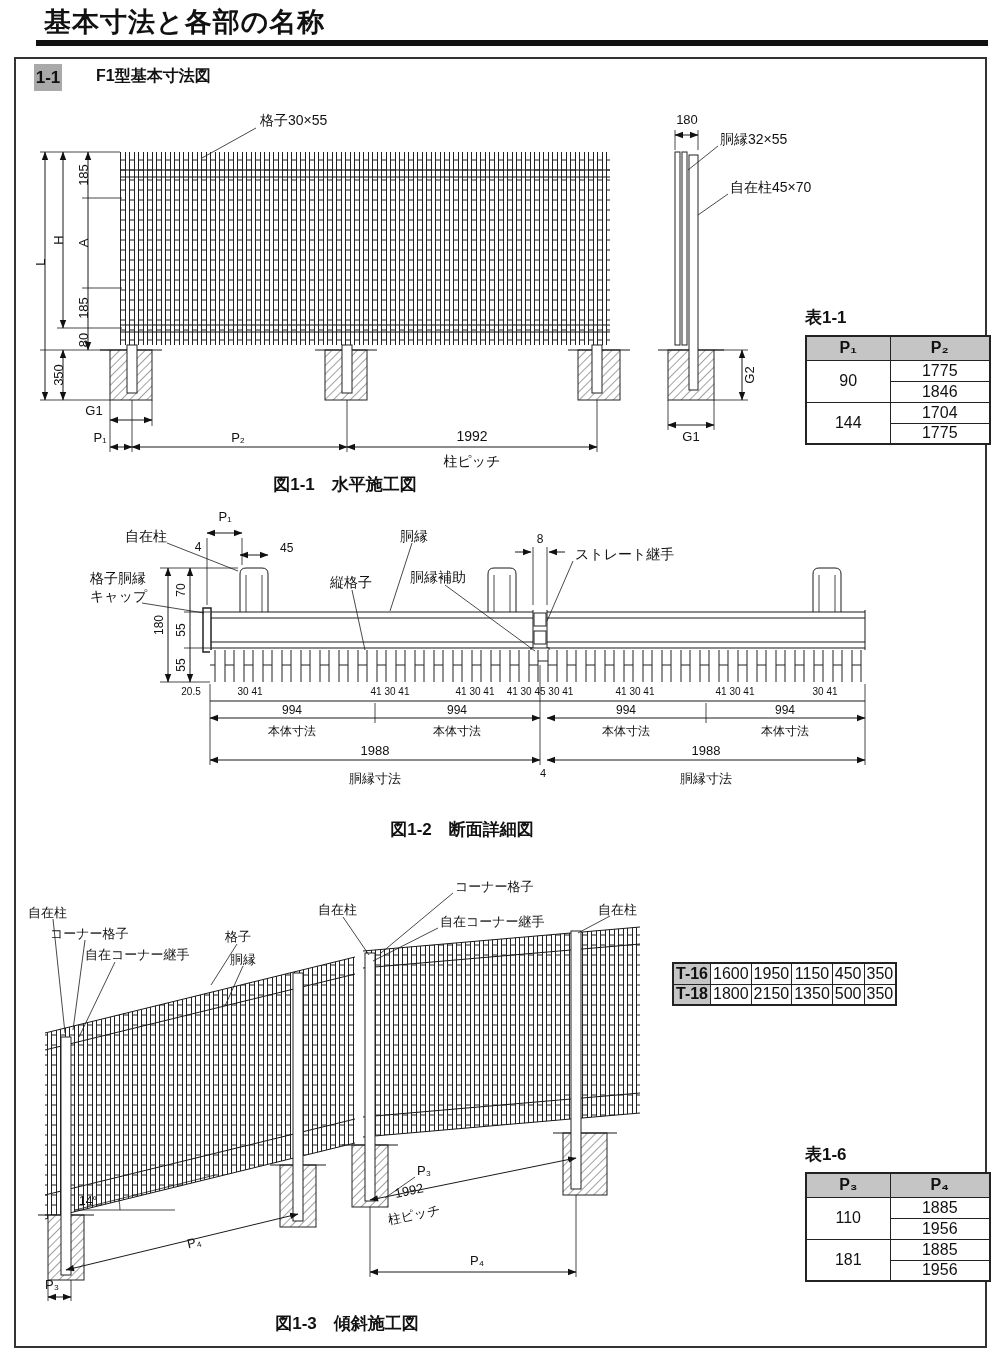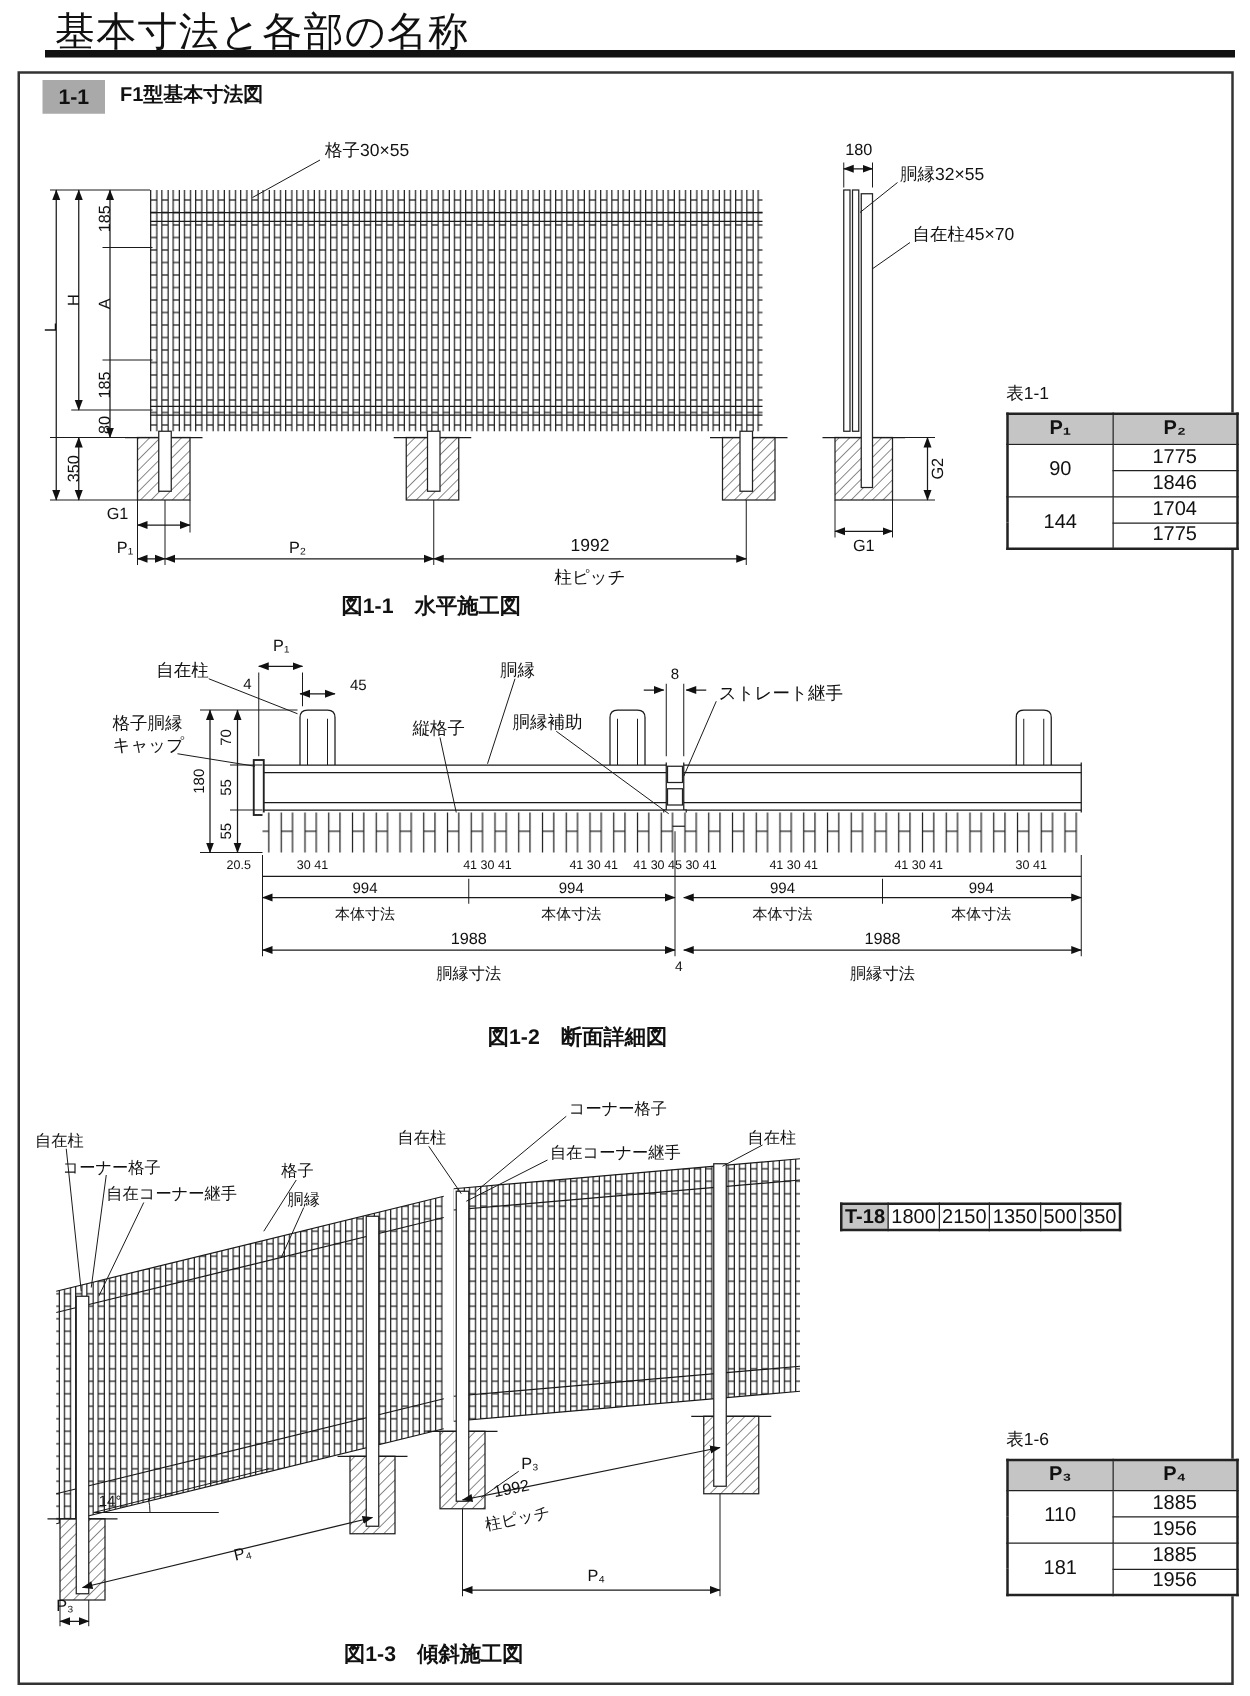--- a/index.html
+++ b/index.html
@@ -1,27 +1,27 @@
 <!DOCTYPE html>
 <html><head>
 <meta charset="utf-8">
 <style>
   *{margin:0;padding:0;box-sizing:border-box}
   html,body{background:#fff}
   body{width:1000px;height:1357px;position:relative;font-family:"Liberation Sans","DejaVu Sans",sans-serif;color:#111}
   .abs{position:absolute}
-  .page-title{left:44px;top:4px;font-size:32px;font-weight:normal;letter-spacing:1px}
+  .page-title{left:44px;top:4px;font-size:27px;font-weight:bold;letter-spacing:1px}
   .title-rule{left:36px;top:40px;width:952px;height:6px;background:#111}
   .content-frame{left:14px;top:57px;width:973px;height:1291px;border:2px solid #333}
-  .badge{left:34px;top:64px;width:50px;height:27px;background:#a9a9a9;color:#111;font-weight:bold;font-size:17px;display:flex;align-items:center;justify-content:center}
+  .badge{left:34px;top:64px;width:28px;height:27px;background:#a9a9a9;color:#111;font-weight:bold;font-size:17px;display:flex;align-items:center;justify-content:center}
   .section-title{left:96px;top:66px;font-size:16px;font-weight:bold}
   svg text{font-family:"Liberation Sans","DejaVu Sans",sans-serif;fill:#111}
   .t10{font-size:10px}.t11{font-size:11px}.t12{font-size:12px}.t13{font-size:13px}.t14{font-size:14px}
   .cap{font-size:17px;font-weight:bold}
-  .tbl-title{font-size:14px;font-weight:normal;margin-bottom:6px}
+  .tbl-title{font-size:17px;font-weight:bold;margin-bottom:6px}
   table.dtable{border-collapse:collapse;border:2px solid #222;background:#fff}
   .dtable th,.dtable td{border:1px solid #222;text-align:center;padding:0 2px}
   .dtable th{background:#c5c5c5;font-weight:bold;font-size:16px;height:24px}
   .dtable td{font-size:16px;height:21px;background:#fff}
   .dtable td.rowhead{background:#c5c5c5;font-weight:bold}
   .dln{stroke:#1a1a1a;stroke-width:1;fill:none}
   .thin{stroke:#1a1a1a;stroke-width:0.8;fill:none}
 </style>
 </head>
 <body>
@@ -412,20 +412,28 @@
     <text class="t13" x="30" y="424">P₃</text>
   </g>
 
   <text class="cap" x="332" y="464" text-anchor="middle">図1-3　傾斜施工図</text>
 </svg>
 
 <div class="abs" style="left:672px;top:962px">
   <table class="dtable">
     <tbody>
     <tr>
+      <td class="rowhead">T-16</td>
+      <td>1600</td>
+      <td>1950</td>
+      <td>1150</td>
+      <td>450</td>
+      <td>350</td>
+    </tr>
+    <tr>
       <td class="rowhead">T-18</td>
       <td>1800</td>
       <td>2150</td>
       <td>1350</td>
       <td>500</td>
       <td>350</td>
     </tr>
   </tbody>
     </table>
 </div>

